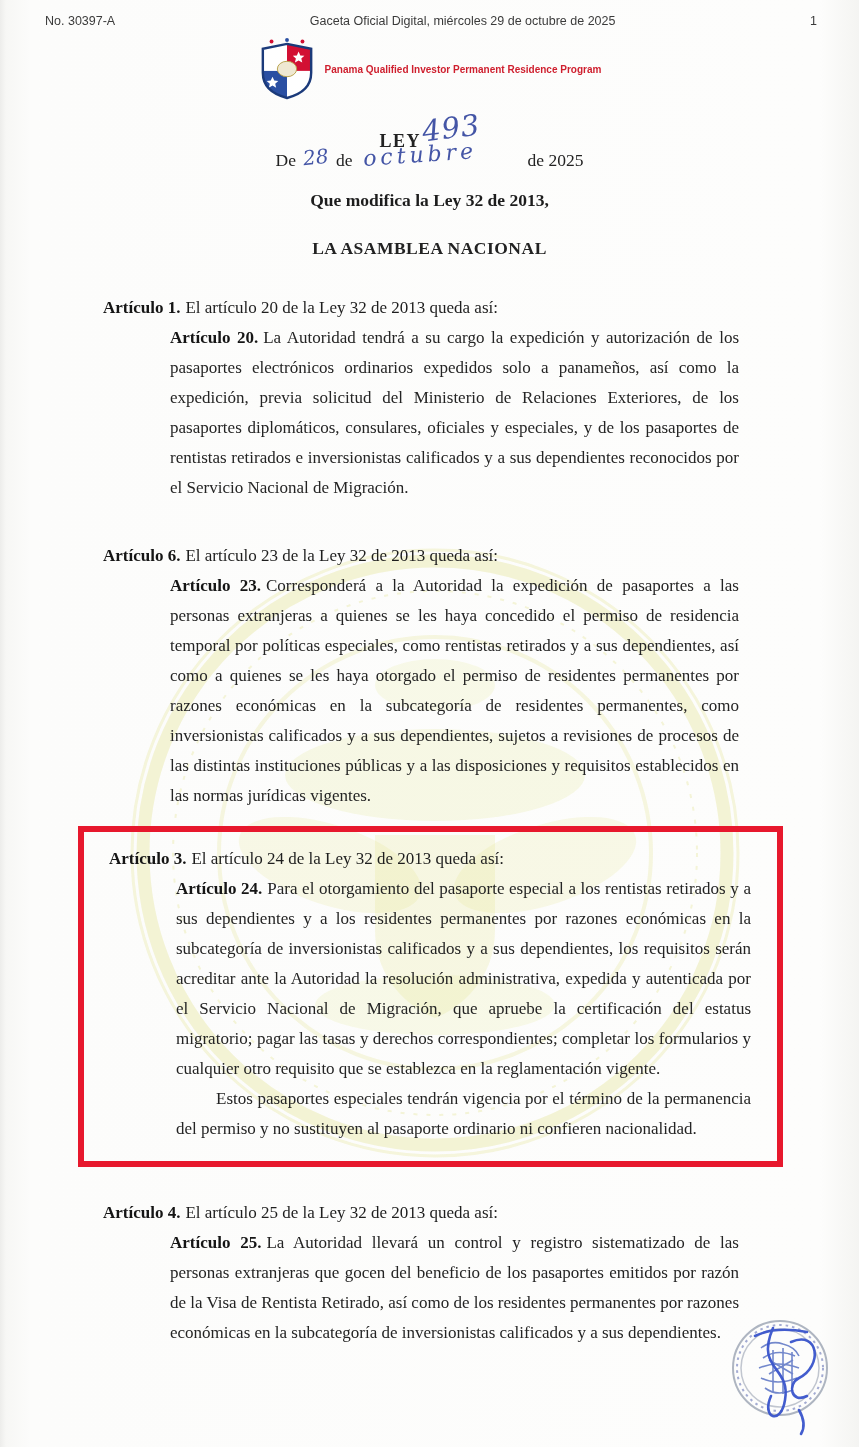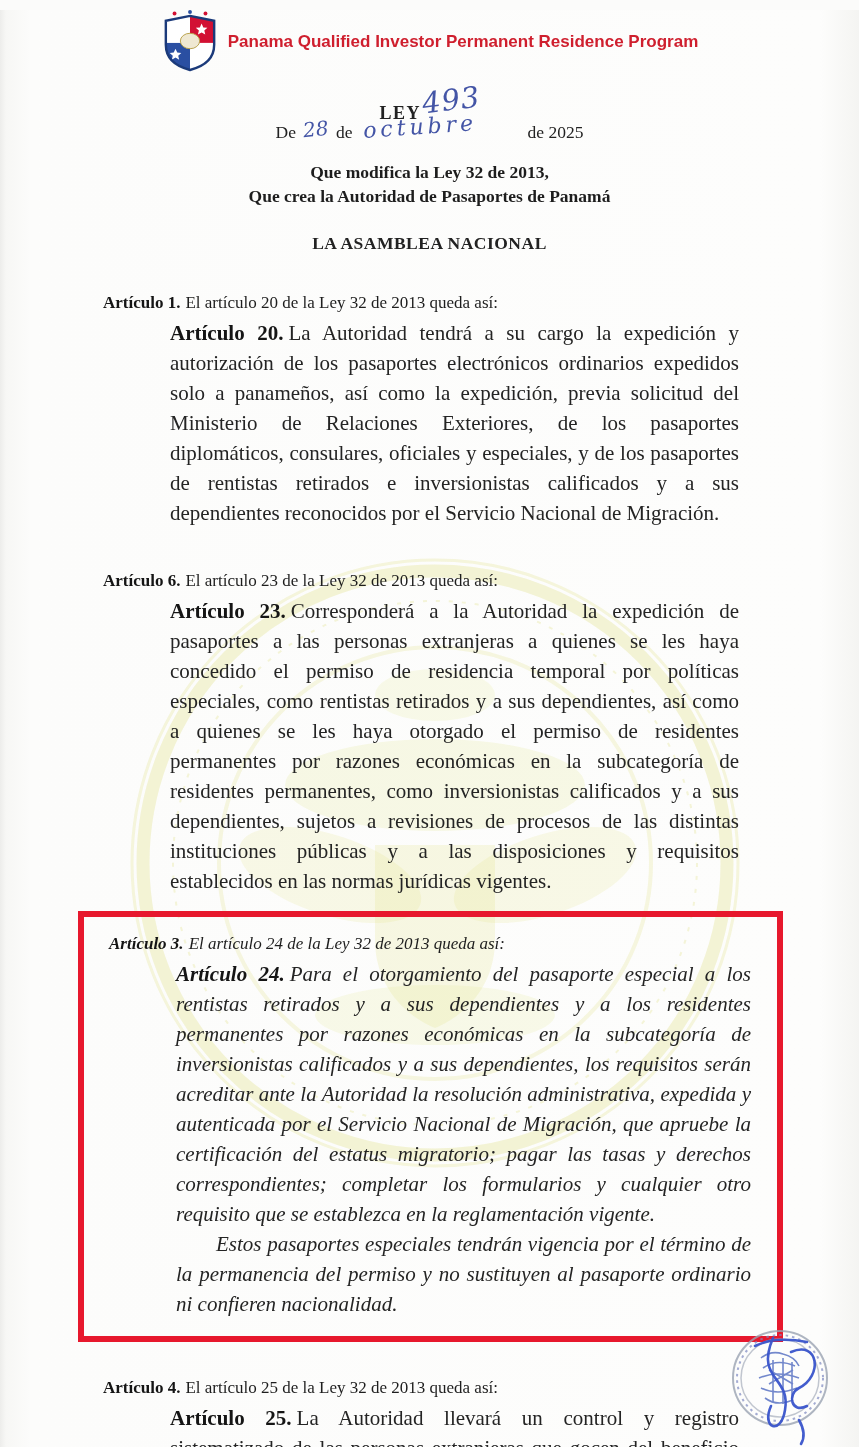--- a/index.html
+++ b/index.html
@@ -31,21 +31,21 @@
   .header-center { flex: 1; text-align: center; }
   
   .logo-row { display: flex; justify-content: center; align-items: center; gap: 9px; margin-top: 10px; }
   .logo-text { text-align: left; }
   .logo-zh {
     font-family: "DejaVu Sans", sans-serif;
     font-size: 29px; font-weight: bold; color: #161616; letter-spacing: 1px; line-height: 32px;
   }
   .logo-en {
     font-family: "Liberation Sans", sans-serif;
-    font-size: 17px; font-weight: bold; color: #cf1f2e; margin-top: 1px;
+    font-size: 10px; font-weight: bold; color: #cf1f2e; margin-top: 1px;
   }
   
   .ley-row { text-align: center; margin-top: 20px; position: relative; height: 26px; }
   .ley-label { font-weight: bold; font-size: 18px; letter-spacing: 1.5px; }
   .hw {
     font-family: "DejaVu Serif", serif;
     font-style: italic; color: #4455a6; display: inline-block;
   }
   .hw-number {
     font-size: 29px; transform: rotate(-7deg); position: relative; top: -9px; left: 1px; letter-spacing: 1px;
@@ -57,31 +57,30 @@
   
   .doc-title { text-align: center; font-weight: bold; font-size: 17.5px; line-height: 23.5px; margin-top: 18px; color: #1d1d1d; }
   .assembly { text-align: center; font-weight: bold; font-size: 17.5px; margin-top: 25px; letter-spacing: 0.5px; }
   .decree { text-align: center; font-weight: bold; font-size: 17.5px; margin-top: 14px; letter-spacing: 0.5px; }
   
   .content { padding: 0 120px 0 103px; }
   .art-heading { font-size: 17px; color: #1e1e1e; }
   .art-heading b, .art-body b { margin-right: 5px; color: #151515; }
   .art-body {
     margin-left: 67px; margin-top: 5px;
-    font-size: 21px; line-height: 30px; text-align: justify; color: #242424;
+    font-size: 17px; line-height: 30px; text-align: justify; color: #242424;
   }
   .art-1 { margin-top: 39px; }
   .art-2 { margin-top: 43px; }
   .art-4 { margin-top: 36px; }
   .highlight-box {
     margin-top: 15px; margin-left: -25px; margin-right: -44px;
     border: 6px solid #e7182d;
     padding: 17px 26px 17px 20px;
     background: transparent;
-    font-style: italic;
   }
   .highlight-box .art-heading { margin-left: 5px; }
   .highlight-box .art-body { margin-left: 72px; }
   .para-indent { text-indent: 40px; margin-top: 0; }
 </style>
 </head>
 <body>
 
 <div class="page">
 
@@ -97,20 +96,25 @@
       <ellipse cx="215" cy="330" rx="95" ry="40" transform="rotate(18 215 330)" opacity="0.15"></ellipse>
       <ellipse cx="430" cy="330" rx="95" ry="40" transform="rotate(-18 430 330)" opacity="0.15"></ellipse>
       <path d="M260 300 h120 v95 c0 50 -35 78 -60 88 c-25 -10 -60 -38 -60 -88 z" opacity="0.18"></path>
       <ellipse cx="320" cy="470" rx="120" ry="30" opacity="0.14"></ellipse>
       <ellipse cx="320" cy="150" rx="60" ry="26" opacity="0.14"></ellipse>
     </g>
   </svg>
 
   <div class="content-layer">
 
+    <div class="header-row">
+      <span>No. 30397-A</span>
+      <span class="header-center">Gaceta Oficial Digital, miércoles 29 de  octubre de 2025</span>
+      <span>1</span>
+    </div>
 
     <div class="logo-row">
       <svg width="58" height="62" viewBox="0 0 60 64" aria-hidden="true">
         <defs>
           <clipPath id="shieldClip">
             <path d="M30 6 L55 11 V36 C55 51 44 58.5 30 62 C16 58.5 5 51 5 36 V11 Z"></path>
           </clipPath>
         </defs>
         <g clip-path="url(#shieldClip)">
           <rect x="0" y="0" width="30" height="34" fill="#ffffff"></rect>
@@ -138,21 +142,20 @@
     <div class="date-row">
       <span>De</span>
       <span class="hw hw-day">28</span>
       <span>de</span>
       <span class="hw hw-month">octubre</span>
       <span class="date-tail">de 2025</span>
     </div>
 
     <div class="doc-title">
       <div>Que modifica la Ley 32 de 2013,</div>
-      <div>Que crea la Autoridad de Pasaportes de Panamá</div>
     </div>
 
     <div class="assembly">LA ASAMBLEA NACIONAL</div>
 
     <div class="content">
 
       <section class="art art-1">
         <p class="art-heading">
           <b>Artículo 1.</b><span>El artículo 20 de la Ley 32 de 2013 queda así:</span>
         </p>

